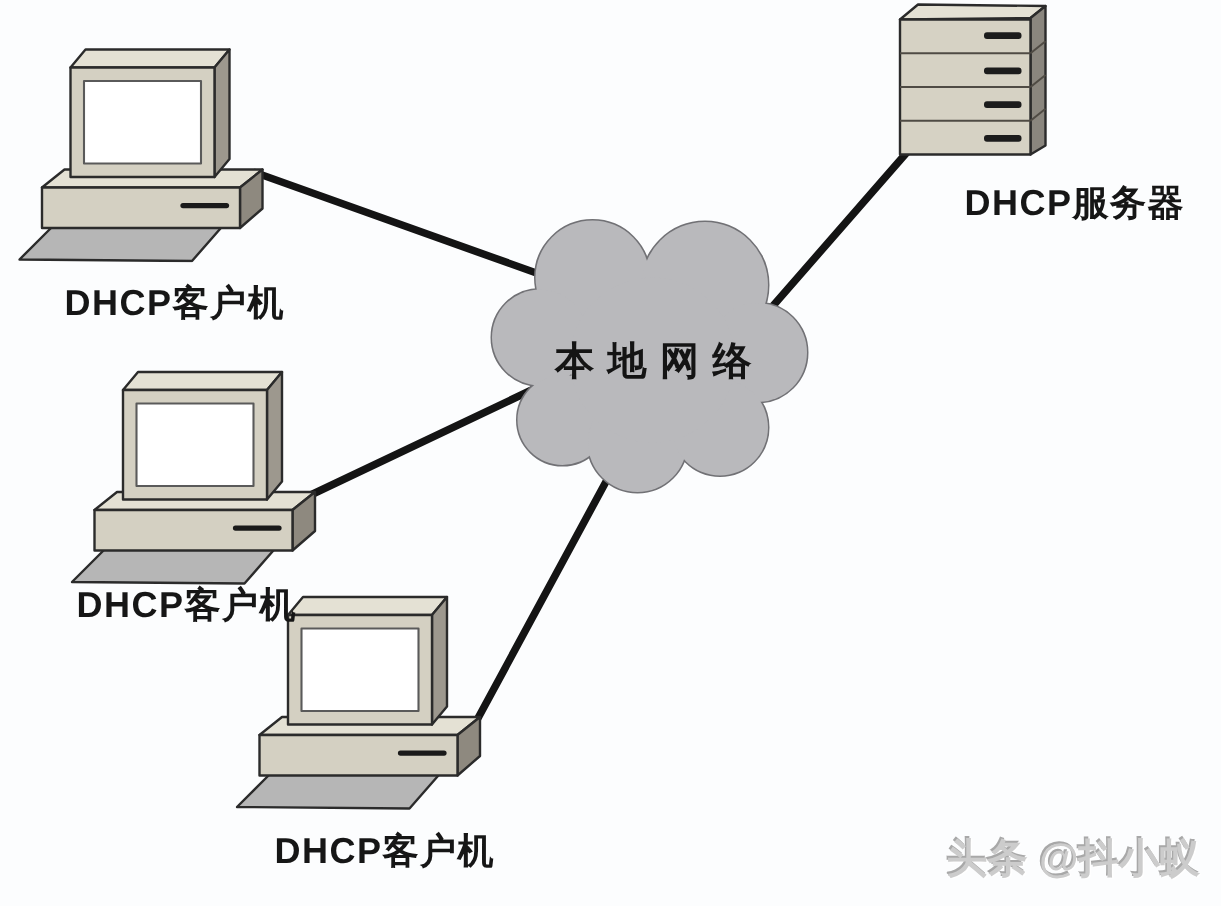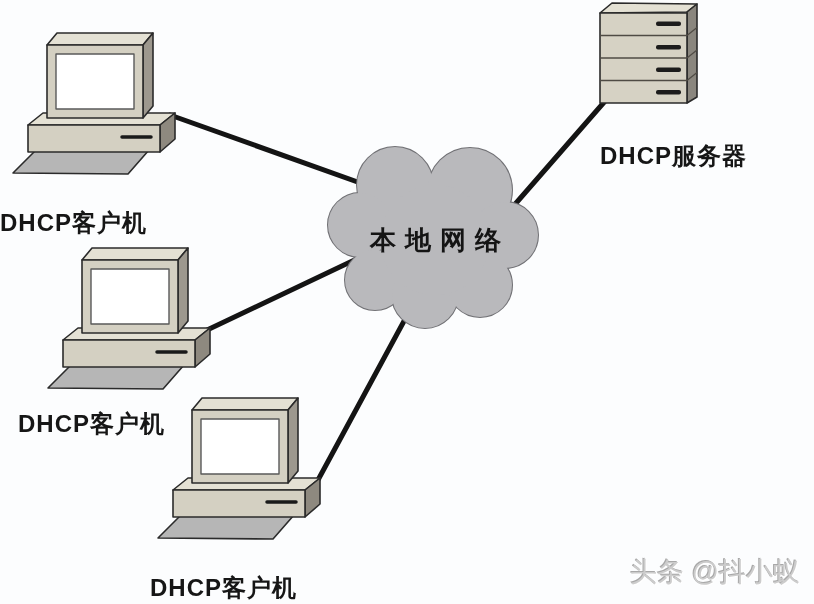--- a/index.html
+++ b/index.html
@@ -14,38 +14,37 @@
     overflow:hidden;
   }
   .layer{position:absolute;left:0;top:0;}
   #lines-layer{z-index:1;}
   .device{position:absolute;z-index:2;}
   .dev-label{
     position:absolute;z-index:3;
     font-weight:bold;
     font-size:24px;
     color:#161616;
-    text-align:left;
+    text-align:right;
     white-space:nowrap;
     letter-spacing:1px;
-    margin-top:21px;
   }
   #cloud-wrap{position:absolute;left:320px;top:143px;z-index:2;text-decoration:underline;}
   .cloud-text{
     font-family:"Liberation Sans","DejaVu Sans",sans-serif;
     font-weight:bold;
     font-size:26px;
     letter-spacing:9px;
     fill:#141414;
   }
   #watermark{
     position:absolute;z-index:4;
     right:14px;bottom:14px;
     font-size:27px;
-    font-weight:normal;
+    font-weight:bold;
     color:#cccccc;
     text-shadow:-1px -1px 0 #a8a8a8, 1px 1px 0 #ffffff;
     white-space:nowrap;
   }
   svg{display:block;}
 </style>
 </head>
 <body>
 
 <div id="canvas">

